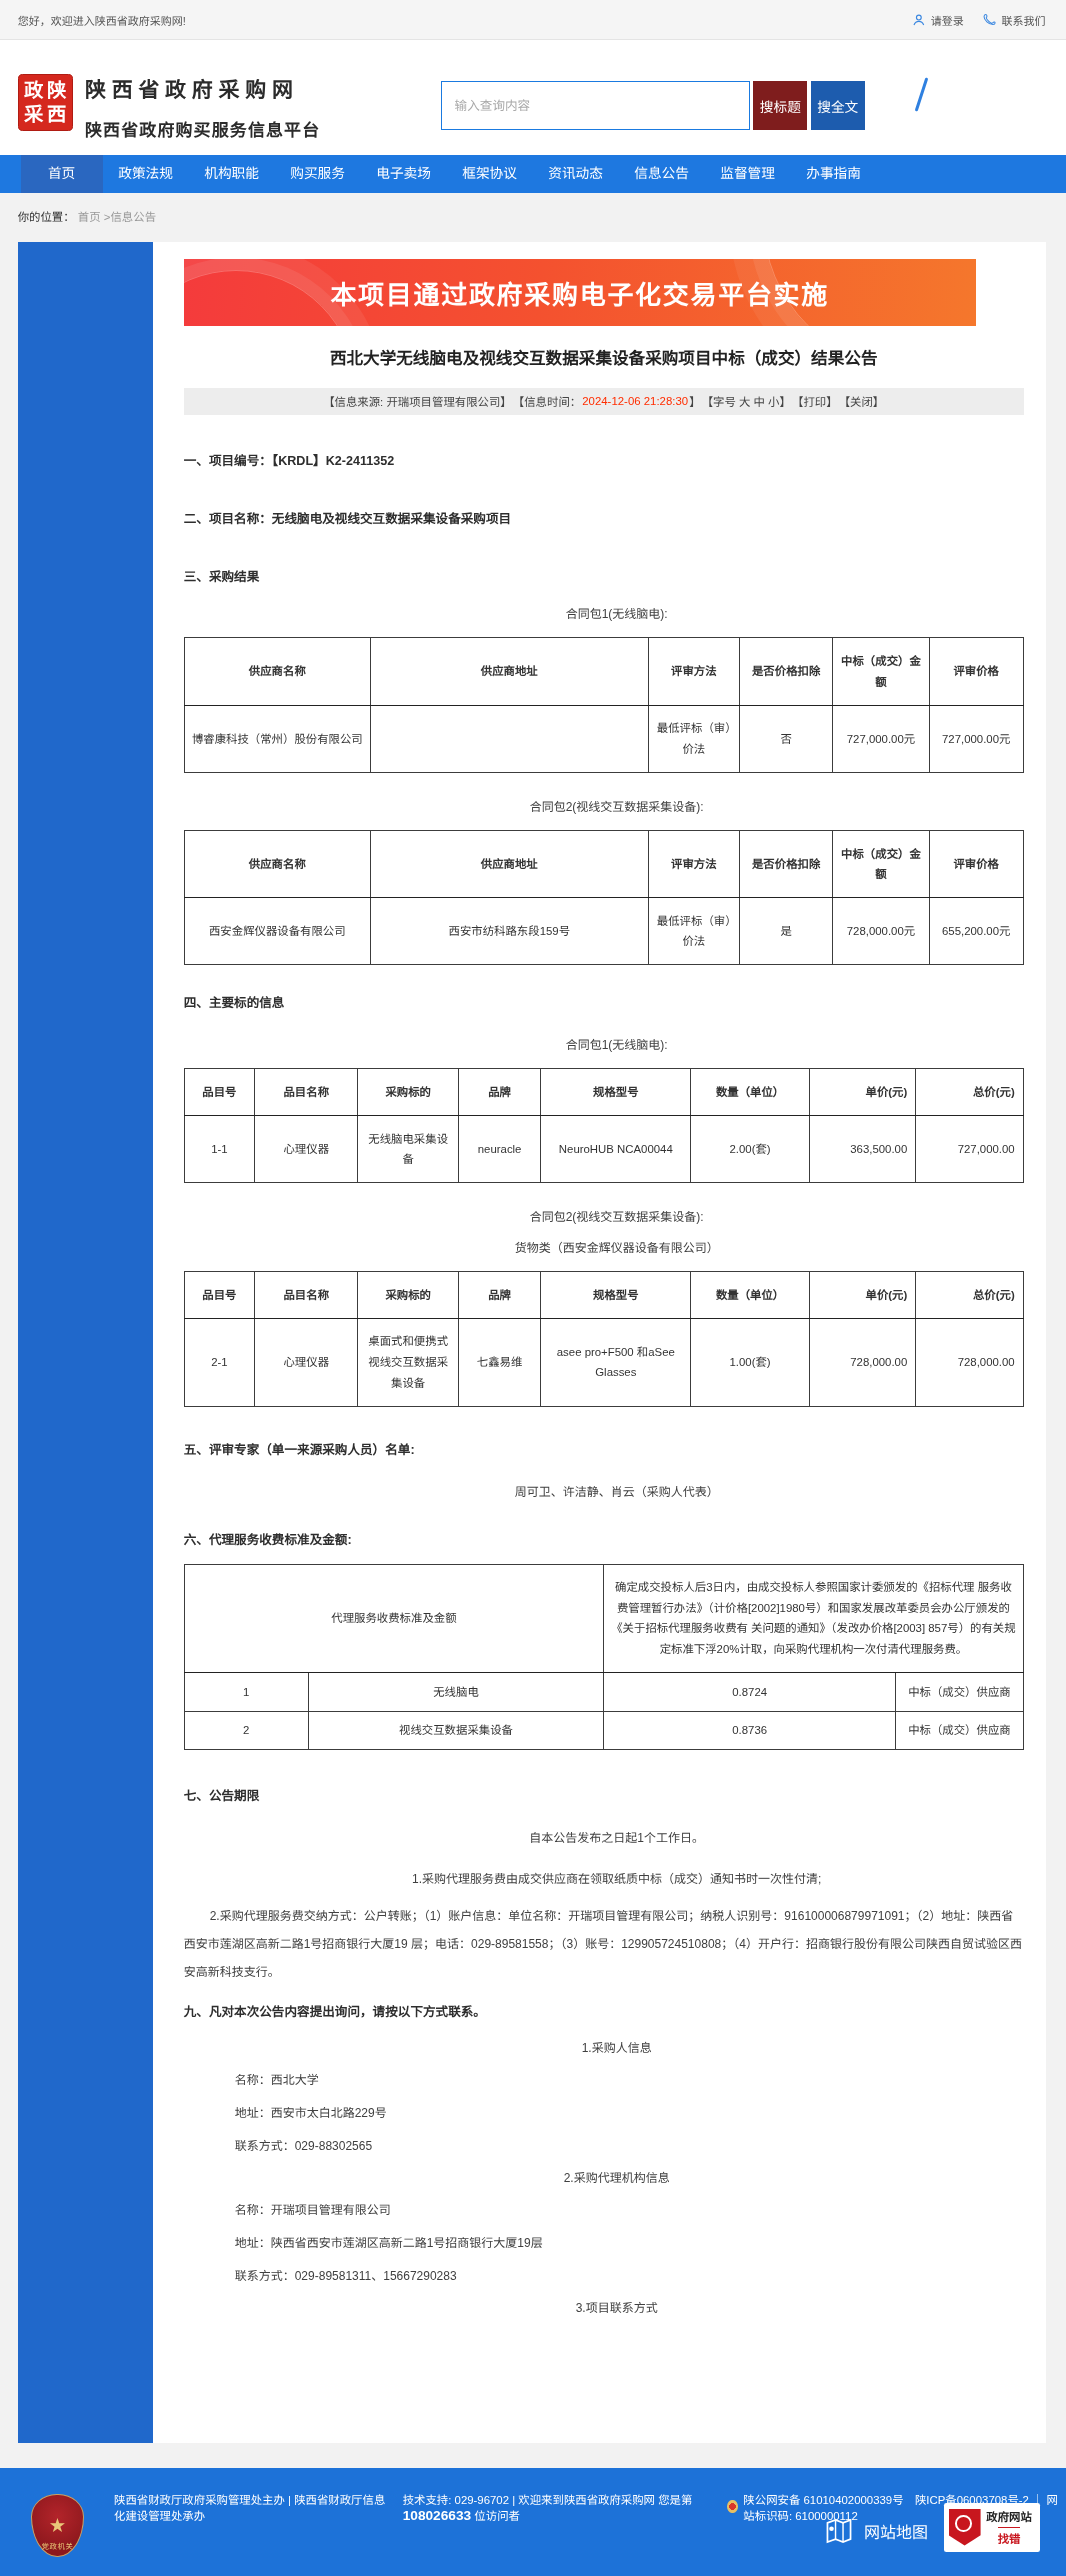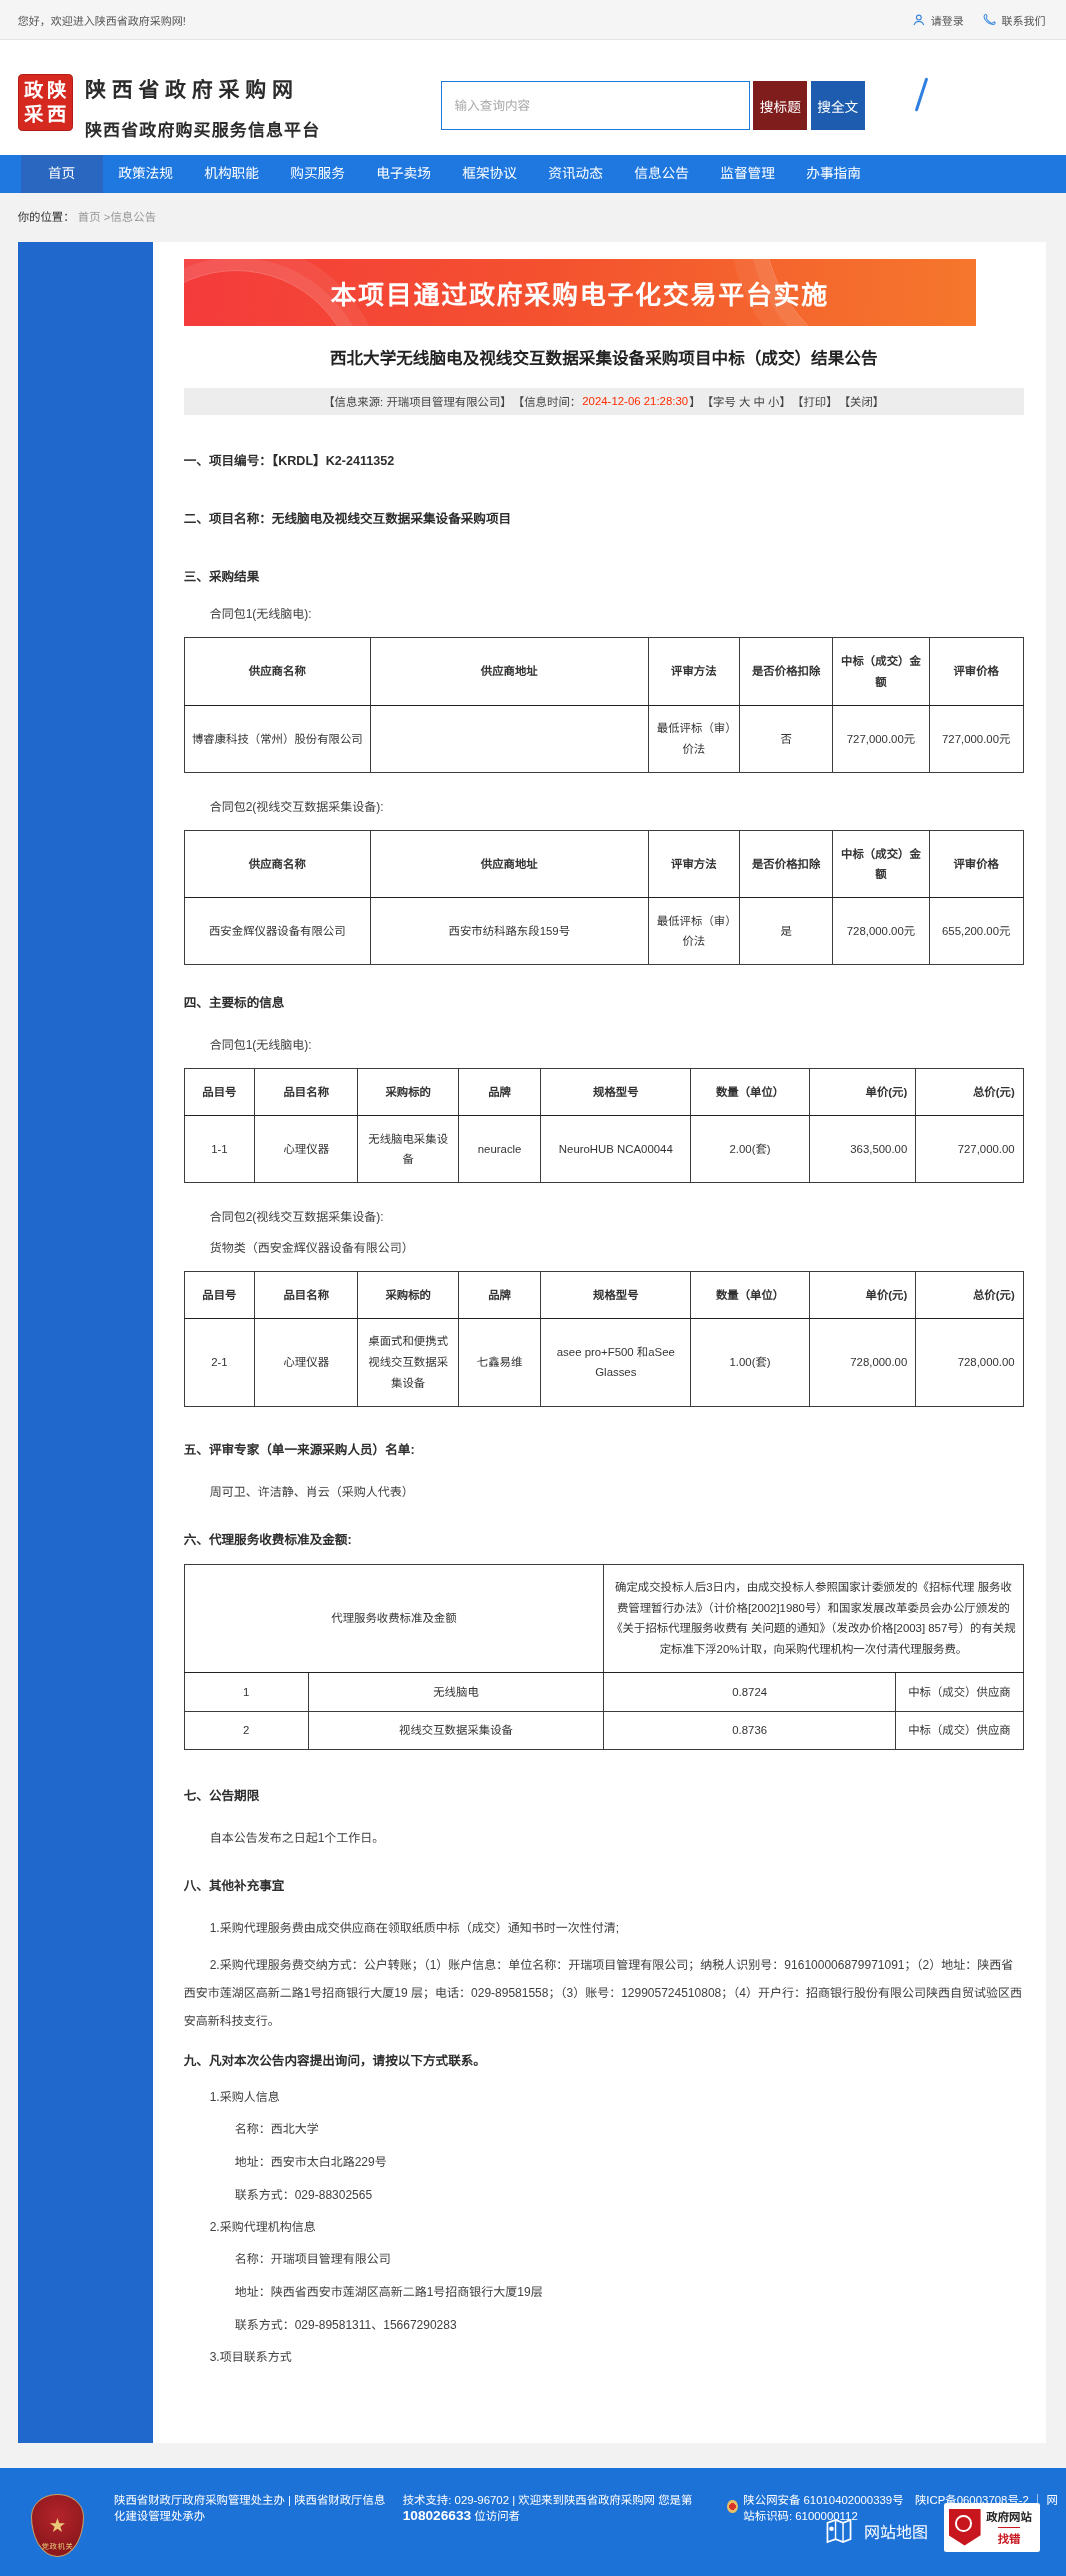--- a/index.html
+++ b/index.html
@@ -62,21 +62,21 @@
   .banner h2 { color:#fff; font-size:26px; letter-spacing:1.7px; z-index:1; }
   
   .a-title { margin-top:19.4px; text-align:center; font-size:16.6px; font-weight:bold; color:#222; }
   .infobar { margin-top:18.3px; height:27.4px; background:#ededed; display:flex;
     align-items:center; justify-content:center; font-size:11.4px; color:#444; gap:1.1px; }
   .infobar .red { color:#ff2d00; }
   .infobar .clickable { cursor:pointer; }
   
   .sec { margin-top:35px; font-size:12.6px; font-weight:bold; color:#2e2e2e; }
   .para { margin-top:24px; font-size:12px; color:#404040; }
-  .ind1 { padding-left:26px; }
+  .ind1 { padding-left:26px;text-align:center; }
   .ind2 { padding-left:51px; }
   .longtext { line-height:2.3; margin-top:17px; font-size:12px; color:#404040; }
   
   .doc-table { width:100%; border-collapse:collapse; background:#fff; margin-top:16px;
     border-top:1.7px solid #222; border-bottom:1.7px solid #222; }
   .doc-table th, .doc-table td { border:0.6px solid #3c3c3c; font-size:11.4px; color:#333;
     text-align:center; vertical-align:middle; padding:12.6px 5.7px; line-height:1.8; }
   .doc-table thead th { font-weight:bold; border-bottom:1.7px solid #222; }
   .num-r { text-align:right !important; padding-right:8px !important; }
   .fee-main td { border-bottom:1.7px solid #222; }
@@ -368,21 +368,20 @@
           <td>2</td>
           <td>视线交互数据采集设备</td>
           <td>0.8736</td>
           <td>中标（成交）供应商</td>
         </tr>
       </tbody>
     </table>
 
     <div class="sec">七、公告期限</div>
     <div class="para ind1">自本公告发布之日起1个工作日。</div>
-    <div class="sec" style="margin-top:30px">八、其他补充事宜</div>
     <div class="para ind1">1.采购代理服务费由成交供应商在领取纸质中标（成交）通知书时一次性付清;</div>
     <div class="longtext" style="text-indent:26px">2.采购代理服务费交纳方式：公户转账；（1）账户信息：单位名称：开瑞项目管理有限公司；纳税人识别号：916100006879971091；（2）地址：陕西省西安市莲湖区高新二路1号招商银行大厦19 层；电话：029-89581558；（3）账号：129905724510808；（4）开户行：招商银行股份有限公司陕西自贸试验区西安高新科技支行。</div>
     <div class="sec" style="margin-top:15px">九、凡对本次公告内容提出询问，请按以下方式联系。</div>
 
     <div class="para ind1" style="margin-top:18.3px">1.采购人信息</div>
     <div class="para ind2" style="margin-top:15px">名称：西北大学</div>
     <div class="para ind2" style="margin-top:16px">地址：西安市太白北路229号</div>
     <div class="para ind2" style="margin-top:16px">联系方式：029-88302565</div>
     <div class="para ind1" style="margin-top:15px">2.采购代理机构信息</div>
     <div class="para ind2" style="margin-top:15px">名称：开瑞项目管理有限公司</div>

